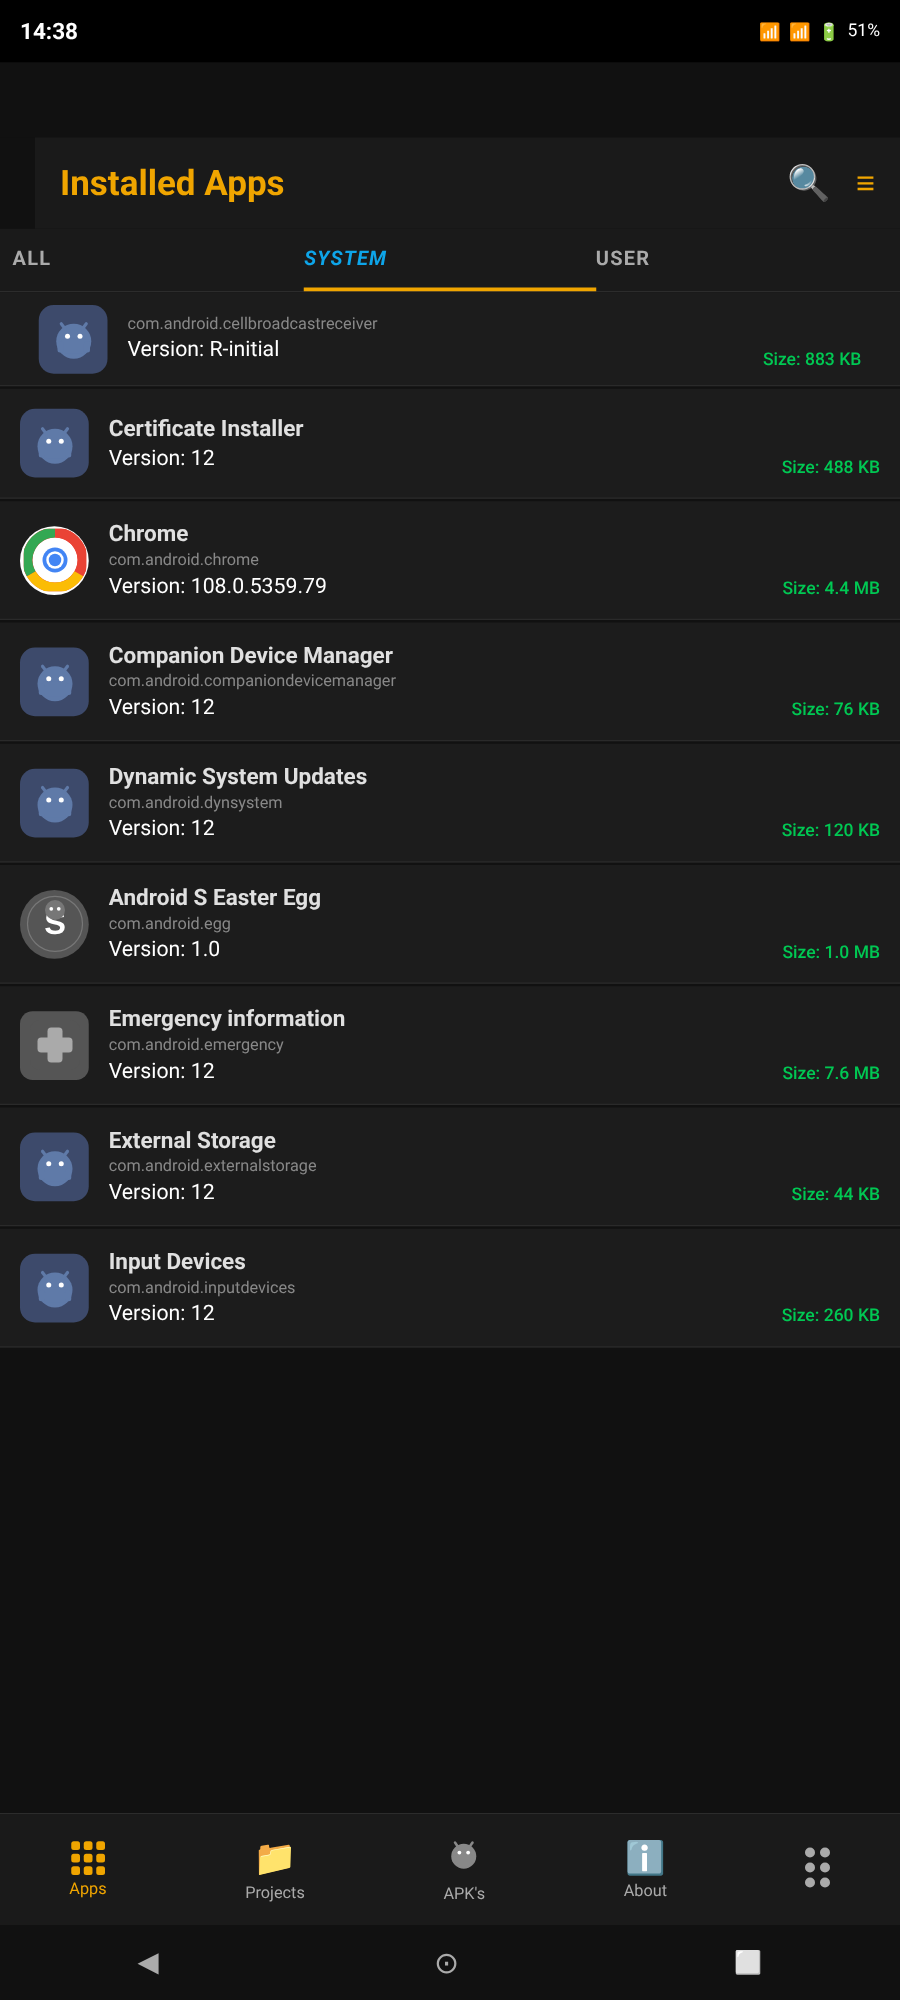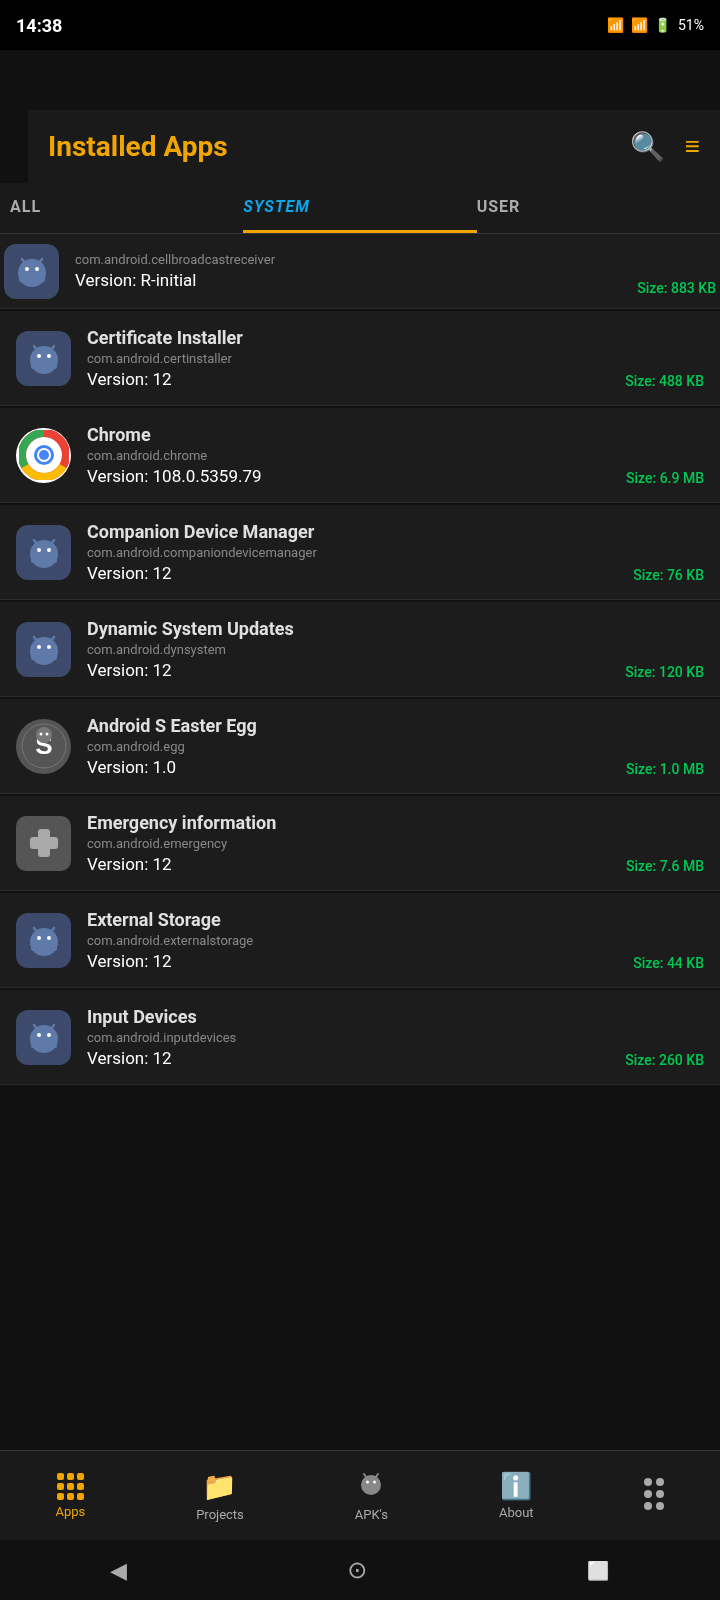--- a/index.html
+++ b/index.html
@@ -210,21 +210,21 @@
     .sys-nav-btn {
       color: #aaa;
       font-size: 22px;
       cursor: pointer;
     }
 
     
     .app-item-partial {
       display: flex;
       align-items: center;
-      padding: 12px 4px;
+      padding: 12px 31px;
       border-bottom: 1px solid #2a2a2a;
       background: #1c1c1c;
       margin-bottom: 2px;
       overflow: hidden;
       max-height: 75px;
     }
 
     
     .grid-icon {
       display: grid;
@@ -313,21 +313,20 @@
         <circle cx="15" cy="18" r="2" fill="#fff"></circle>
         <circle cx="25" cy="18" r="2" fill="#fff"></circle>
         <line x1="13" y1="12" x2="10" y2="8" stroke="#5f7aa8" stroke-width="2.5" stroke-linecap="round"></line>
         <line x1="27" y1="12" x2="30" y2="8" stroke="#5f7aa8" stroke-width="2.5" stroke-linecap="round"></line>
         <rect x="7" y="22" width="5" height="9" rx="2" fill="#5f7aa8"></rect>
         <rect x="28" y="22" width="5" height="9" rx="2" fill="#5f7aa8"></rect>
       </svg>
     </div>
     <div class="app-info">
       <div class="app-name">Certificate Installer</div>
-      <div class="app-package">com.android.certinstaller</div>
       <div class="app-version">Version: 12</div>
     </div>
     <div class="app-size">Size: 488 KB</div>
   </div>
 
   <div class="app-item">
     <div class="app-icon" style="background:#fff; border-radius:50%; overflow:hidden;">
       <svg width="50" height="50" viewBox="0 0 50 50">
         <circle cx="25" cy="25" r="25" fill="#fff"></circle>
 
@@ -339,21 +338,21 @@
         <circle cx="25" cy="25" r="10" fill="#4285F4"></circle>
         <circle cx="25" cy="25" r="7" fill="#fff"></circle>
         <circle cx="25" cy="25" r="5" fill="#4285F4"></circle>
       </svg>
     </div>
     <div class="app-info">
       <div class="app-name">Chrome</div>
       <div class="app-package">com.android.chrome</div>
       <div class="app-version">Version: 108.0.5359.79</div>
     </div>
-    <div class="app-size">Size: 6.9 MB</div>
+    <div class="app-size">Size: 4.4 MB</div>
   </div>
 
   <div class="app-item">
     <div class="app-icon android-icon">
       <svg width="40" height="40" viewBox="0 0 40 40">
         <circle cx="20" cy="22" r="14" fill="#5f7aa8"></circle>
         <rect x="10" y="20" width="20" height="12" rx="3" fill="#5f7aa8"></rect>
         <circle cx="15" cy="18" r="2" fill="#fff"></circle>
         <circle cx="25" cy="18" r="2" fill="#fff"></circle>
         <line x1="13" y1="12" x2="10" y2="8" stroke="#5f7aa8" stroke-width="2.5" stroke-linecap="round"></line>

